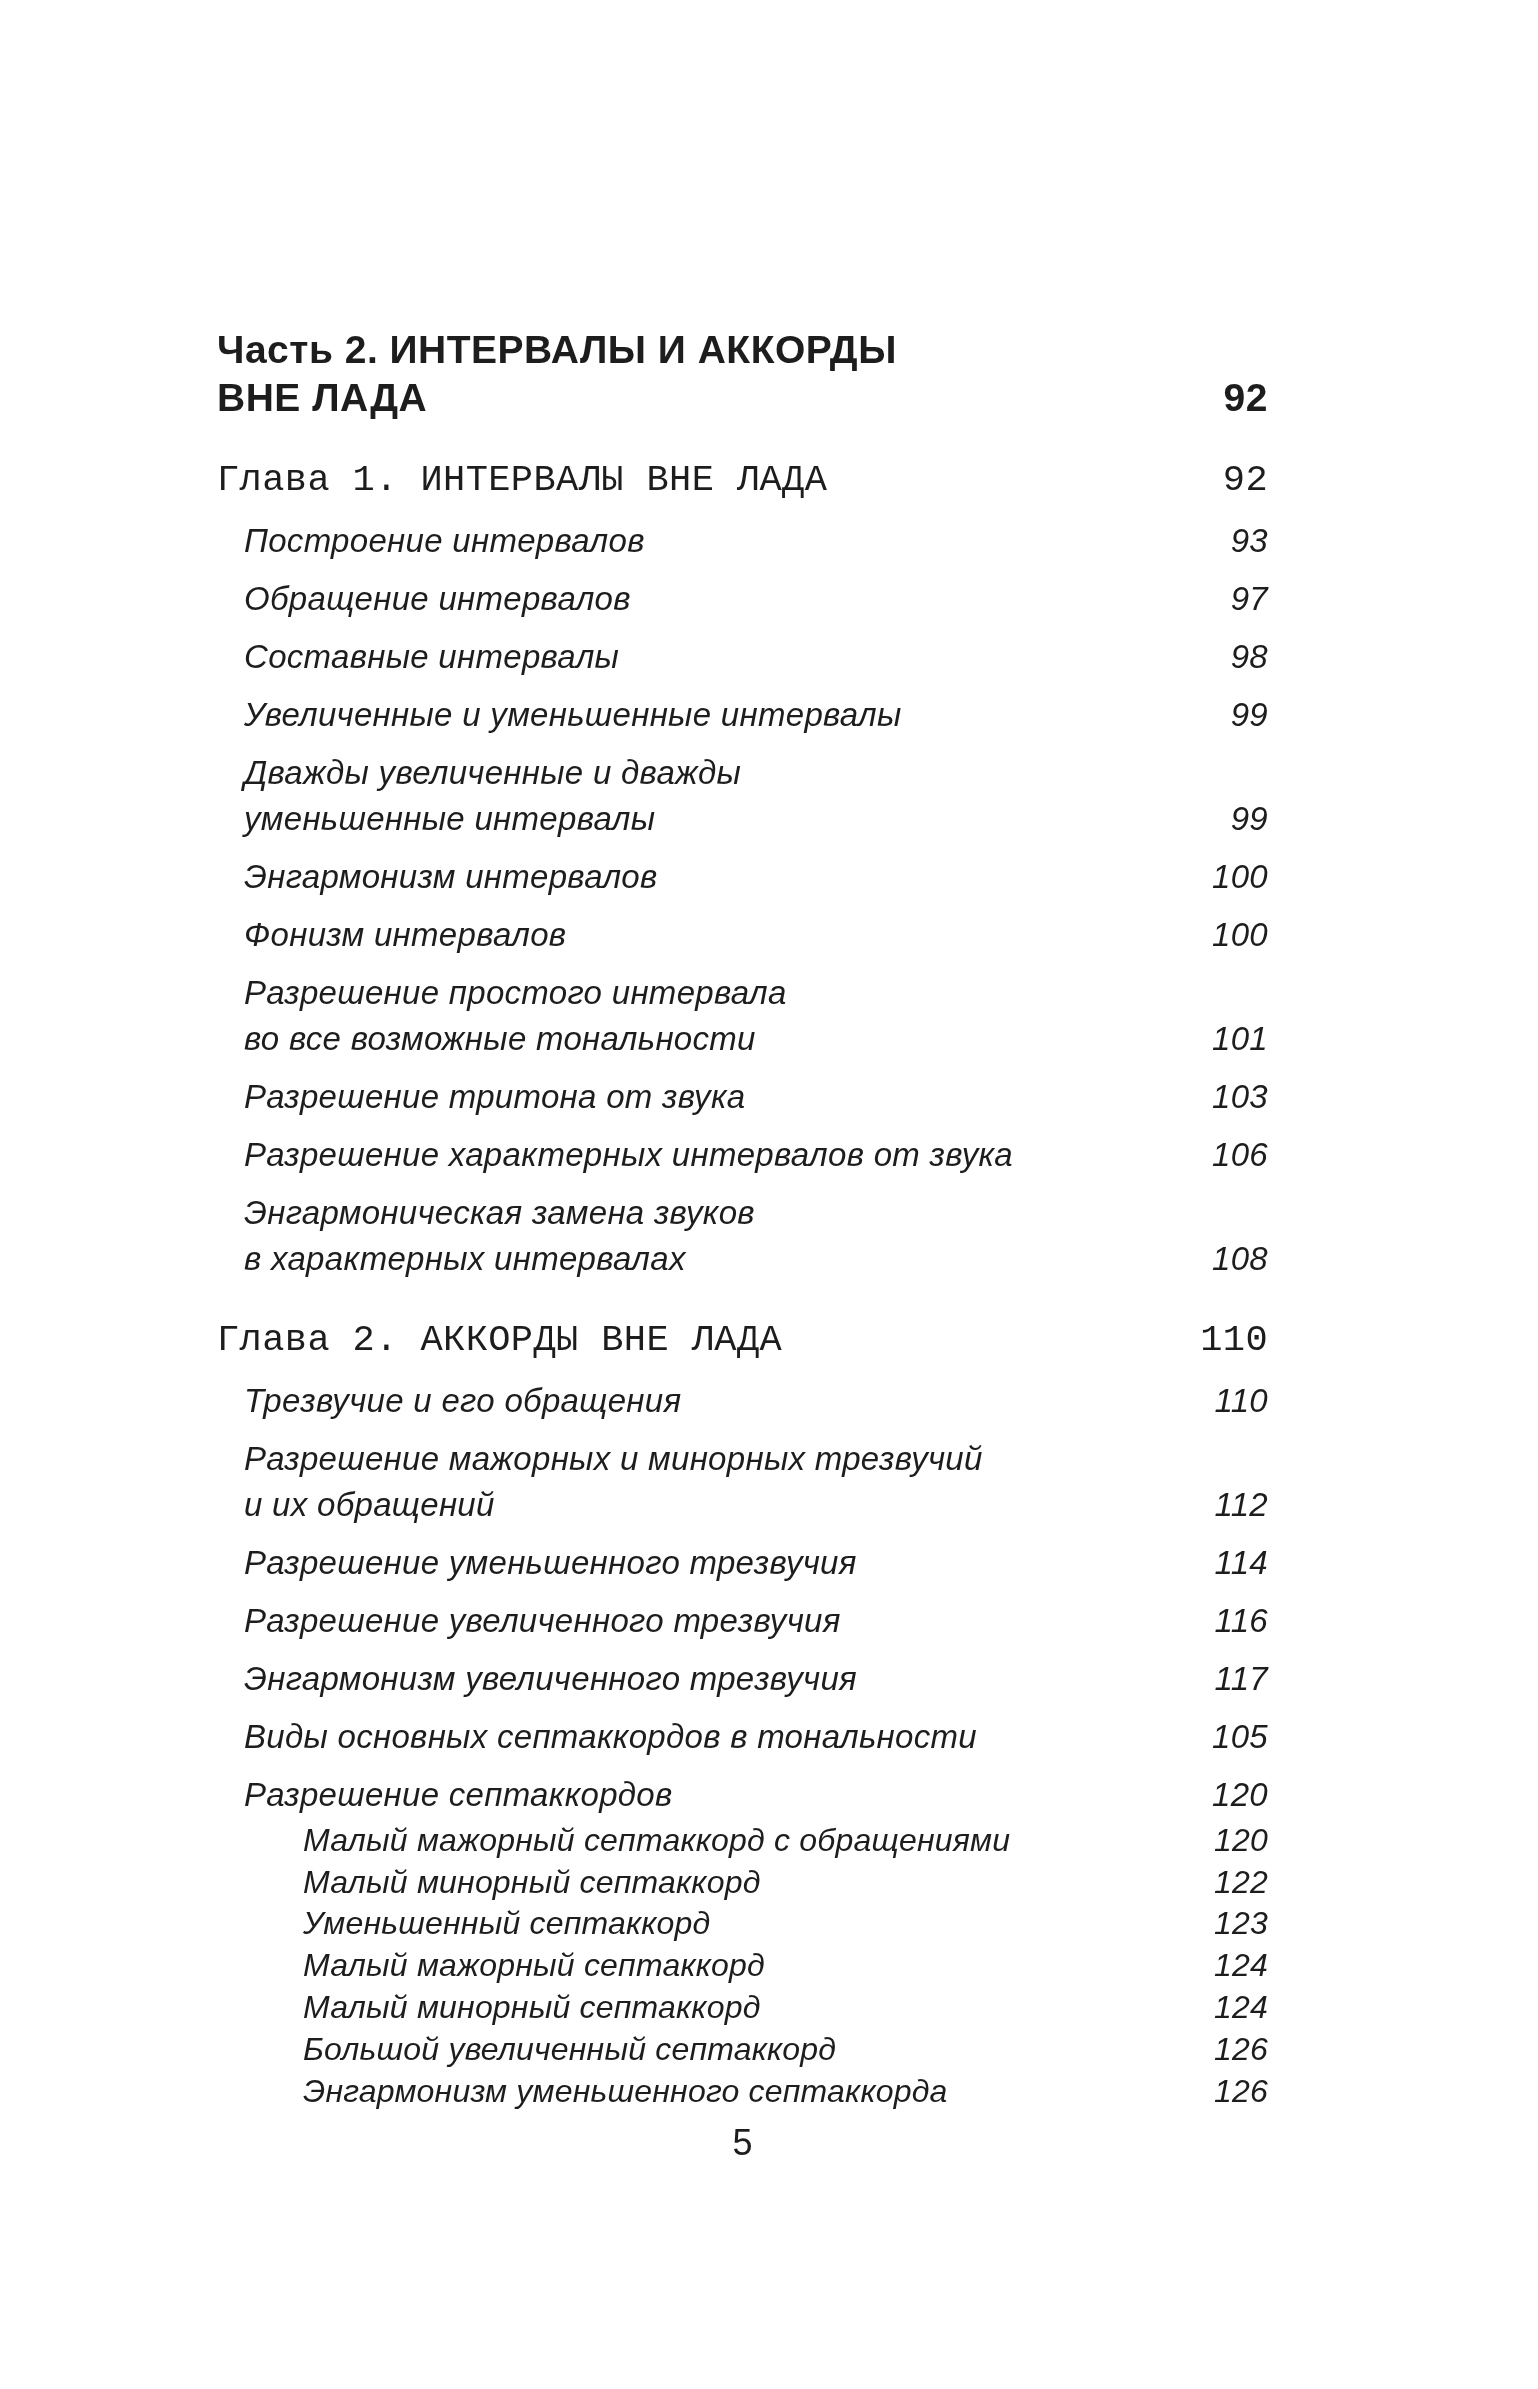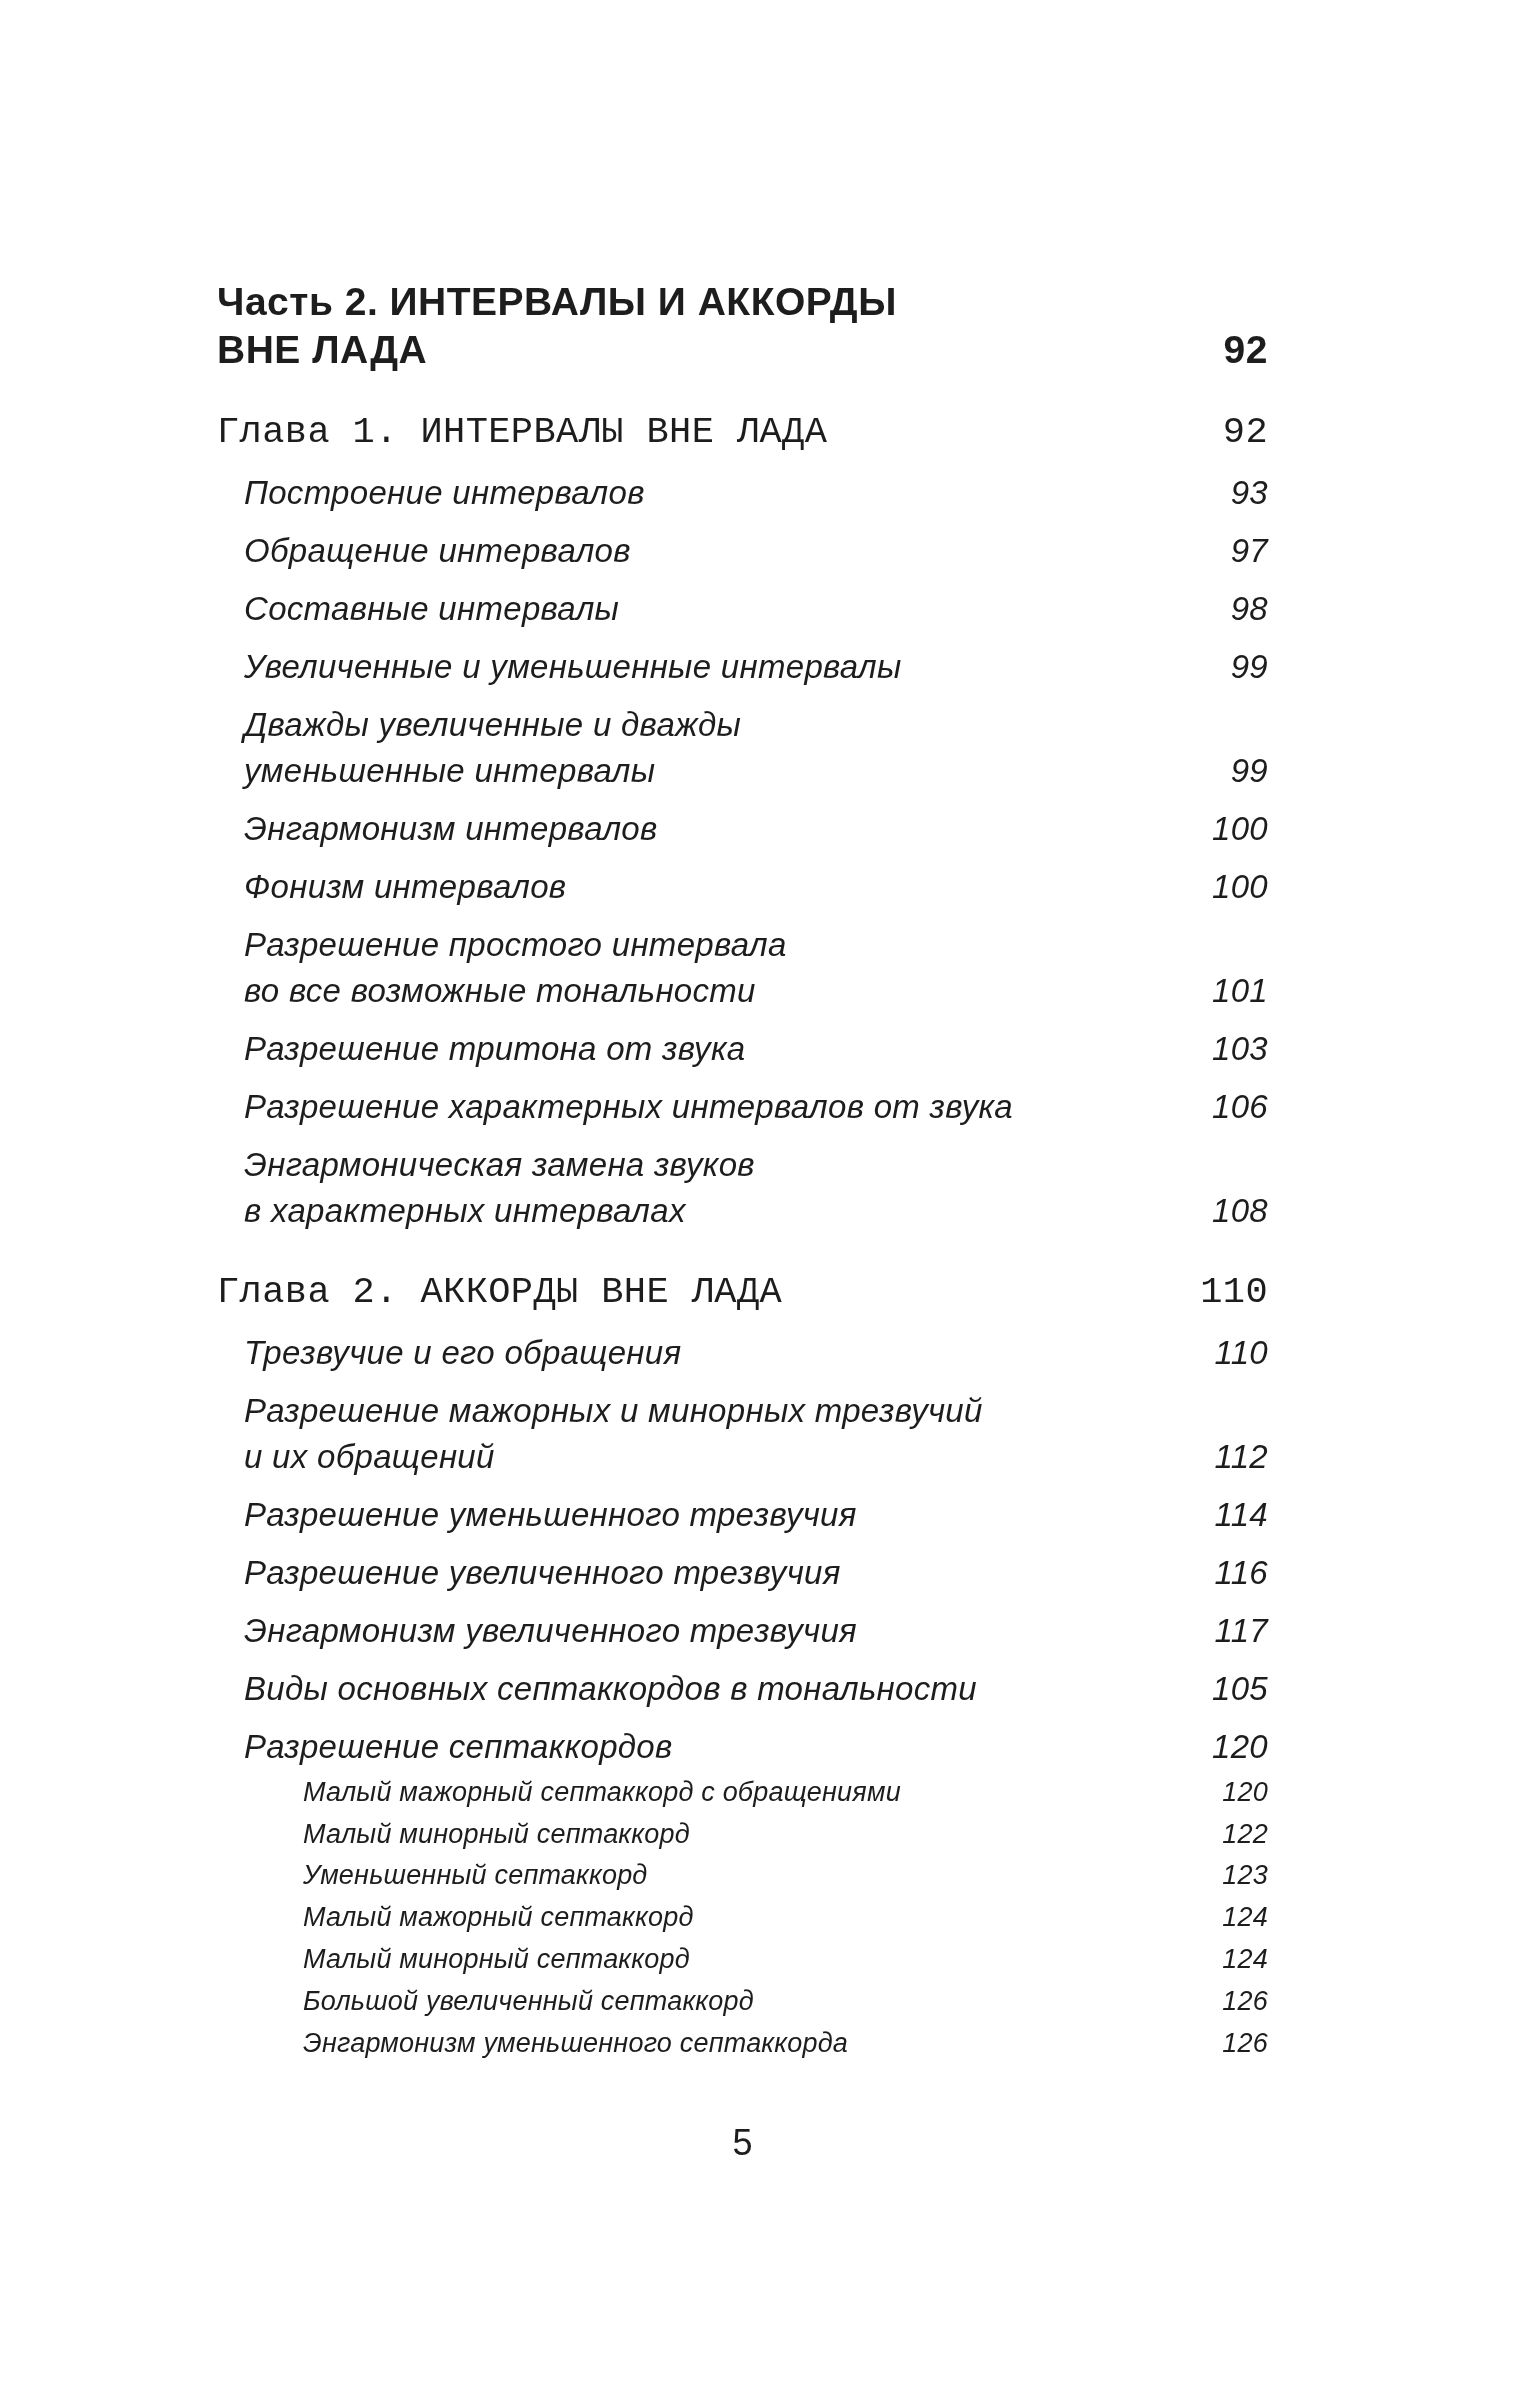--- a/index.html
+++ b/index.html
@@ -18,20 +18,21 @@
   .toc {
     position: absolute;
     left: 217px;
     top: 278px;
     width: 1051px;
   }
   .row {
     display: flex;
     align-items: flex-end;
     justify-content: space-between;
+    margin-top: 48px;
   }
   .titles { flex: 1 1 auto; }
   .pagenum {
     flex: 0 0 auto;
     text-align: right;
     padding-left: 22px;
     white-space: nowrap;
   }
   
   .row-part .line,
@@ -58,21 +59,21 @@
   .row-section .pagenum {
     font-size: 33px;
     line-height: 46px;
     letter-spacing: 0.3px;
   }
   
   .row-subsection { margin-top: 1.8px; font-style: italic; }
   .row-subsection .titles { padding-left: 86px; }
   .row-subsection .line,
   .row-subsection .pagenum {
-    font-size: 27px;
+    font-size: 32px;
     line-height: 40px;
     letter-spacing: 0.2px;
   }
   .footer-pagenum {
     position: absolute;
     left: 217px;
     top: 2123px;
     width: 1051px;
     text-align: center;
     font-size: 36px;

